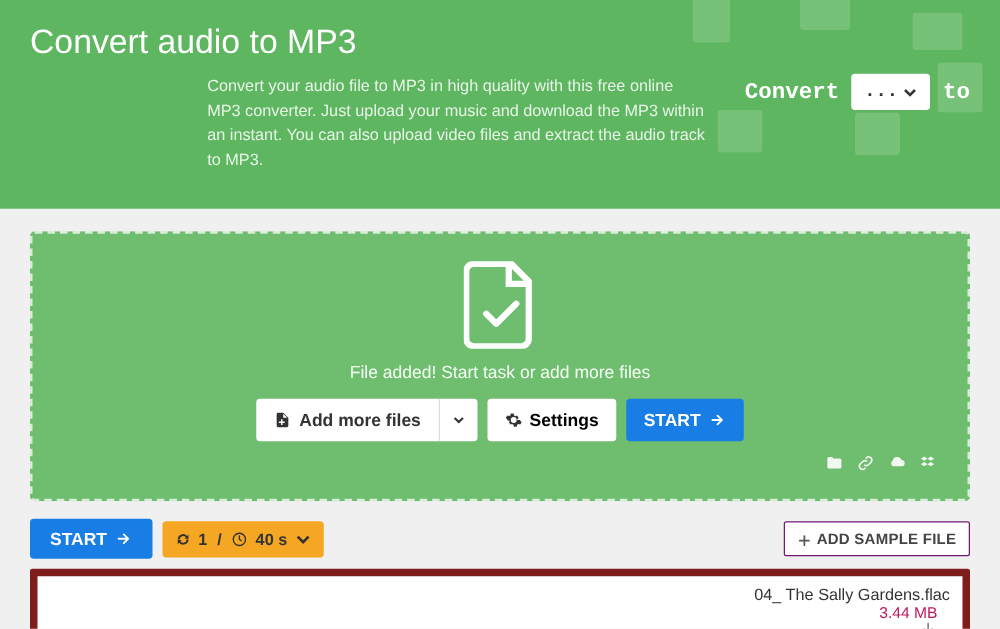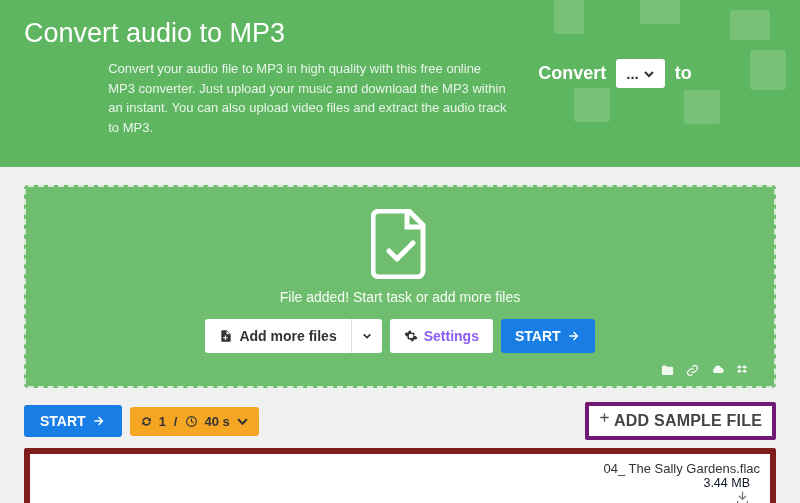--- a/index.html
+++ b/index.html
@@ -1,54 +1,54 @@
 <!DOCTYPE html>
 <html><head>
 <meta charset="utf-8">
 <style>
 * { box-sizing: border-box; margin: 0; padding: 0; }
 body { font-family: -apple-system, BlinkMacSystemFont, "Segoe UI", Arial, sans-serif; background: #f0f0f0; width: 800px; height: 503px; overflow: hidden; }
 
 .hero { background: #5fb661; color: #fff; padding: 18px 24px 30px 24px; position: relative; overflow: hidden; }
 .hero-bg-icon { position: absolute; opacity: 0.15; }
 .hero-title { font-size: 27px; font-weight: 400; margin-bottom: 10px; }
-.hero-row { display: flex; justify-content: center; align-items: flex-start; gap: 30px; }
+.hero-row { display: flex; justify-content: flex-end; align-items: flex-start; gap: 30px; }
 .hero-desc { font-size: 13px; line-height: 1.5; max-width: 400px; color: #e8f5e9; }
-.convert-bar { display: flex; align-items: center; gap: 10px; font-weight: 600; font-size: 18px; }
+.convert-bar { display: flex; align-items: center; gap: 10px; font-weight: 600; font-size: 18px; font-family: Liberation Mono, monospace; }
 .cv-select { background: #fff; color: #333; border-radius: 3px; padding: 6px 10px; display: inline-flex; align-items: center; gap: 4px; font-size: 15px; font-weight: 700; cursor: pointer; min-width: 42px; justify-content: center; }
 .cv-select svg { width: 12px; height: 12px; }
 
 .main { padding: 18px 24px 0 24px; }
 
-.dropzone { border: 2px dashed #d8ecd8; background: #6fbd6f; border-radius: 4px; padding: 22px 20px 4px 20px; color: #fff; text-align: center; position: relative; }
+.dropzone { border: 2px dashed #d8ecd8; background: #6fbd6f; border-radius: 4px; padding: 22px 20px 16px 20px; color: #fff; text-align: center; position: relative; }
 .dz-fileicon { display: inline-flex; justify-content: center; margin-bottom: 10px; }
 .dz-msg { font-size: 14px; margin-bottom: 14px; color:#f5fff5; }
 .dz-actions { display: flex; justify-content: center; gap: 8px; margin-bottom: 10px; }
 .btn { display: inline-flex; align-items: center; gap: 6px; border: none; border-radius: 3px; font-size: 14px; font-weight: 600; cursor: pointer; padding: 9px 14px; }
-.btn-white { background: #fff; color: #8b5cf6; }
+.btn-white { background: #fff; color: #000000; }
 .btn-split { background: #fff; color: #333; display: inline-flex; border-radius: 3px; overflow: hidden; }
 .btn-split .btn-main { padding: 9px 14px; display: inline-flex; align-items: center; gap: 6px; font-size: 14px; font-weight: 600; cursor: pointer; border: none; background: transparent; }
 .btn-split .btn-caret { border-left: 1px solid #ddd; padding: 9px 10px; cursor: pointer; display: flex; align-items: center; background: transparent; border-top:none;border-right:none;border-bottom:none; }
 .btn-blue { background: #187ee6; color: #fff; }
 .dz-mini { display: flex; justify-content: flex-end; gap: 10px; padding-right: 4px; }
 .dz-mini span { opacity: .9; cursor: pointer; }
 .dz-mini svg { width: 15px; height: 15px; }
 
 .controls-row { display: flex; align-items: center; gap: 8px; margin-top: 14px; }
 .start2 { background: #187ee6; color: #fff; padding: 8px 16px; }
 .chip { background: #f5a623; color: #333; border-radius: 3px; padding: 7px 10px; display: inline-flex; align-items: center; gap: 6px; font-size: 13px; font-weight: 600; cursor: pointer; }
 .chip svg { width: 13px; height: 13px; }
 .chip .sep { padding: 0 2px; }
 .spacer { flex: 1; }
-.add-sample { background: #fff; border: 4px solid #701a75; color: #444; font-size: 16px; font-weight: 600; padding: 6px 10px; border-radius: 2px; cursor: pointer; display: inline-flex; align-items: flex-start; gap: 4px; letter-spacing:.2px;}
+.add-sample { background: #fff; border: 1px solid #701a75; color: #444; font-size: 12px; font-weight: 600; padding: 6px 10px; border-radius: 2px; cursor: pointer; display: inline-flex; align-items: flex-end; gap: 4px; letter-spacing:.2px;}
 
 .filelist { margin-top: 8px; }
 .filerow { background: #fff; border: 6px solid #7f1d1d; display: flex; align-items: flex-end; padding: 7px 10px; font-size: 13px; color: #333; margin-bottom: 8px; border-radius:2px;flex-direction:column;}
 .filerow .fname { flex: 1; }
-.filerow .fsize { color: #0f172a; margin-right: 10px; font-size: 12.5px;}
+.filerow .fsize { color: #be185d; margin-right: 10px; font-size: 12.5px;}
 .filerow .dl { color: #777; margin-right: 10px; cursor: pointer; }
 .filerow .del { background: #eb3b3b; color: #fff; width: 20px; height: 20px; border-radius: 3px; display: inline-flex; align-items: center; justify-content: center; cursor: pointer; }
 .filerow .del svg { width: 11px; height: 11px; }
 .progressbar { height: 3px; background: linear-gradient(to right, #46b04a var(--p,90%), #e0e0e0 var(--p,90%)); margin-top:-8px; margin-bottom:8px; border-radius:2px;}
 </style>
 </head>
 <body>
 
 <div class="hero">
 

